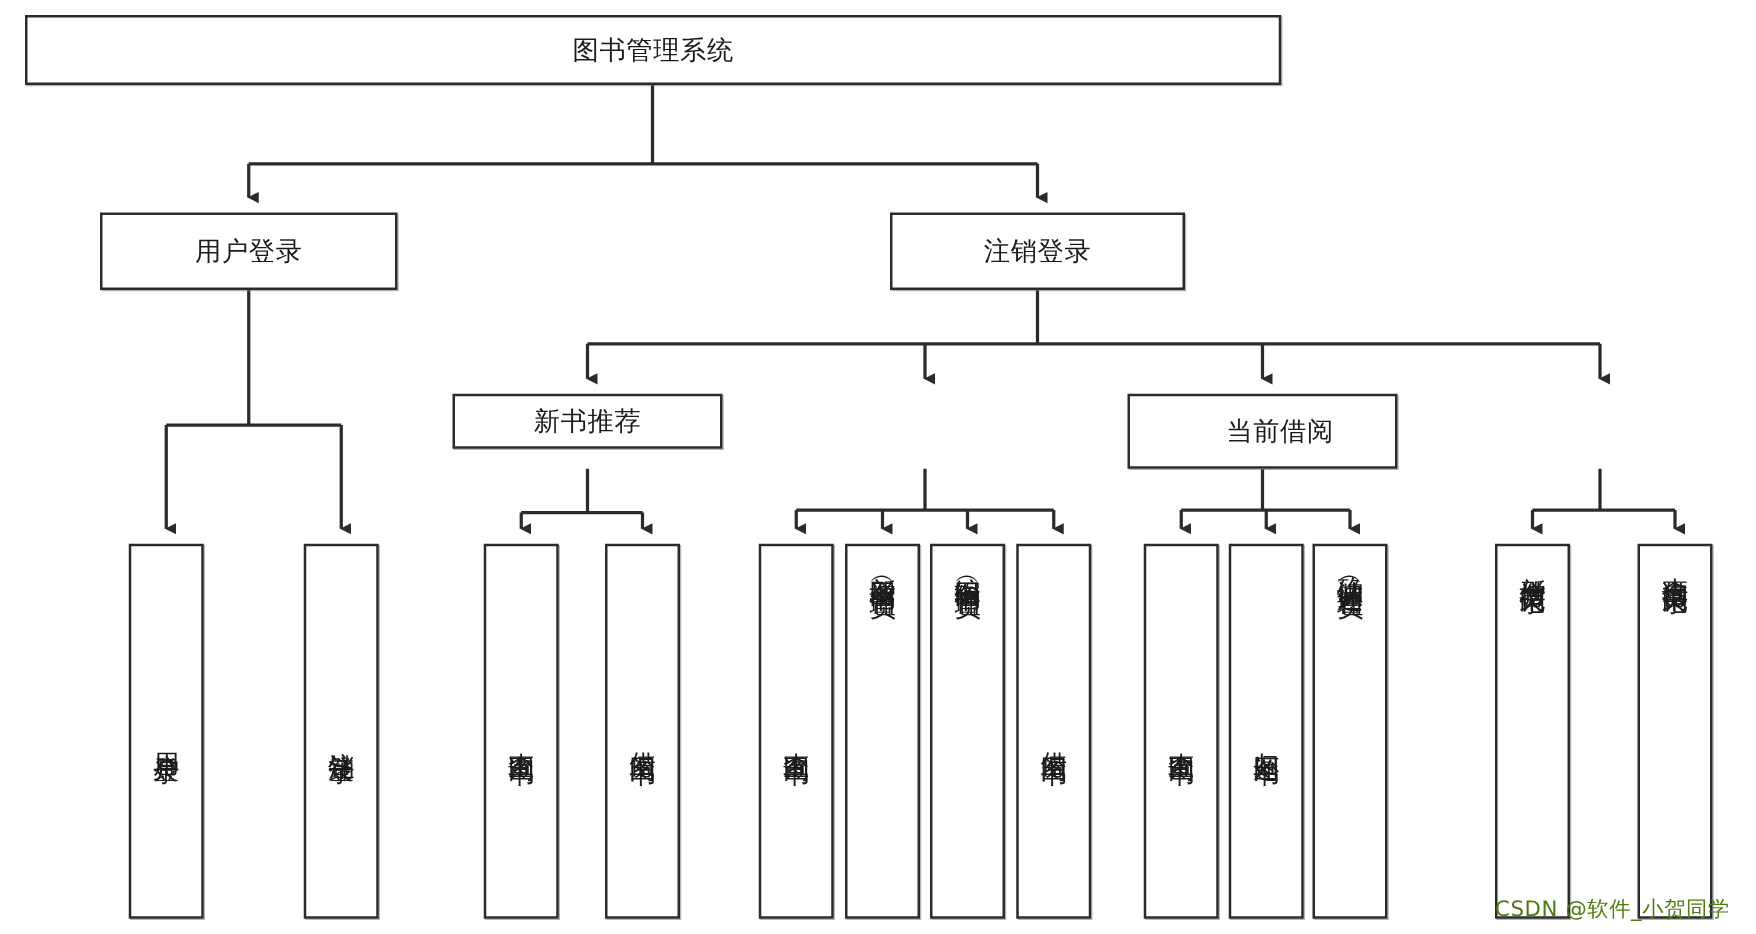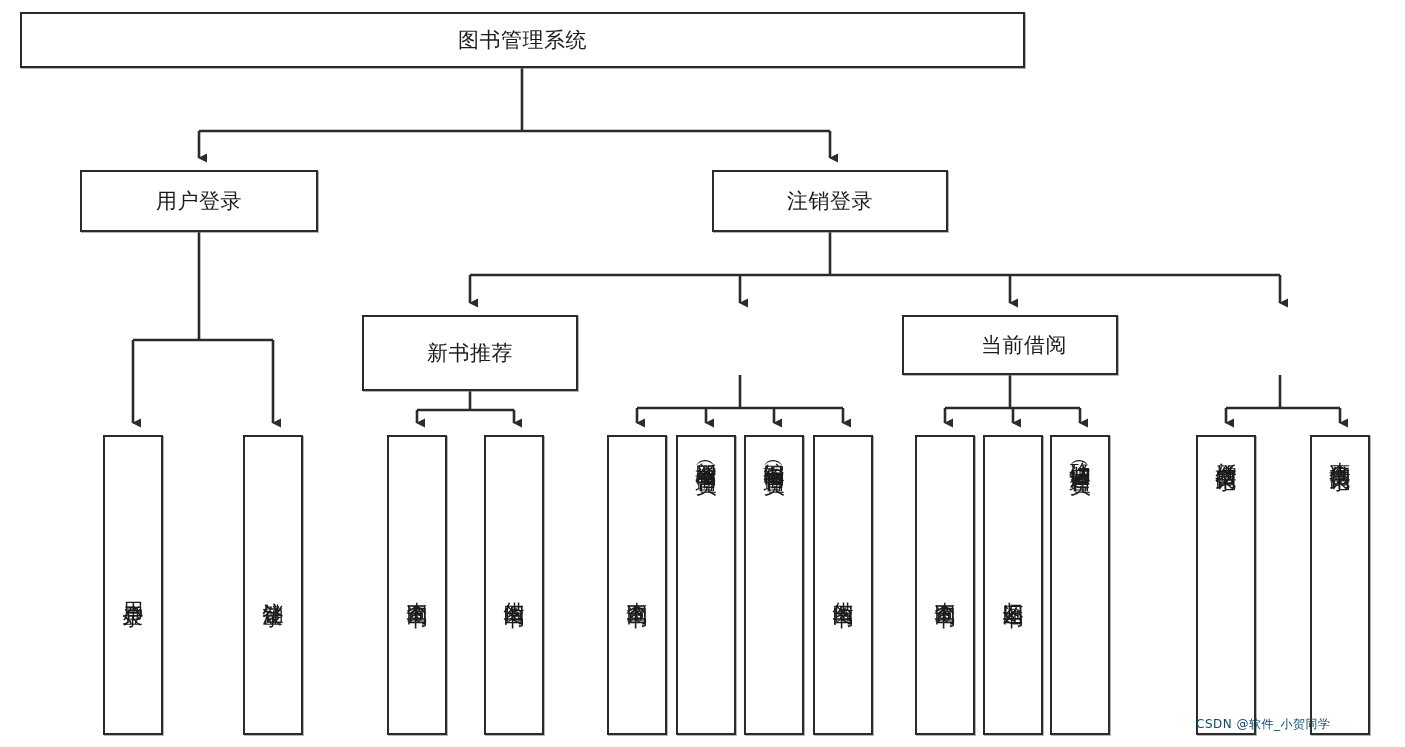--- a/index.html
+++ b/index.html
@@ -52,22 +52,22 @@
     font-size:21px;
     line-height:1.05;
     letter-spacing:2px;
     white-space:nowrap;
   }
   .node.vert.mid .lbl{
     align-self:center;
   }
   .watermark{
     position:absolute;
-    font-size:12px;
-    color:#0c4a6e;
+    font-size:17px;
+    color:#4d7c0f;
     white-space:nowrap;
     letter-spacing:.5px;
   }
 </style>
 </head>
 <body>
 
 <div id="canvas">
 
   <svg id="wires" viewBox="0 0 1405 747" xmlns="http://www.w3.org/2000/svg">
@@ -125,21 +125,21 @@
     <span class="lbl">图书管理系统</span>
   </div>
 
   <div class="node horiz" style="left: 80px; top: 170px; width: 238px; height: 62px;">
     <span class="lbl">用户登录</span>
   </div>
   <div class="node horiz" style="left: 712px; top: 170px; width: 236px; height: 62px;">
     <span class="lbl">注销登录</span>
   </div>
 
-  <div class="node horiz" style="left: 362px; top: 315px; width: 216px; height: 76px;">
+  <div class="node horiz" style="left: 362px; top: 315px; width: 216px; height: 44px;">
     <span class="lbl">新书推荐</span>
   </div>
   <div class="node horiz" style="left: 902px; top: 315px; width: 216px; height: 60px; padding-left: 28px;">
     <span class="lbl">当前借阅</span>
   </div>
 
   <div class="node vert mid" style="left: 103px; top: 435px; width: 60px; height: 300px;">
     <span class="lbl">用户登录</span>
   </div>
   <div class="node vert mid" style="left: 243px; top: 435px; width: 60px; height: 300px;">

